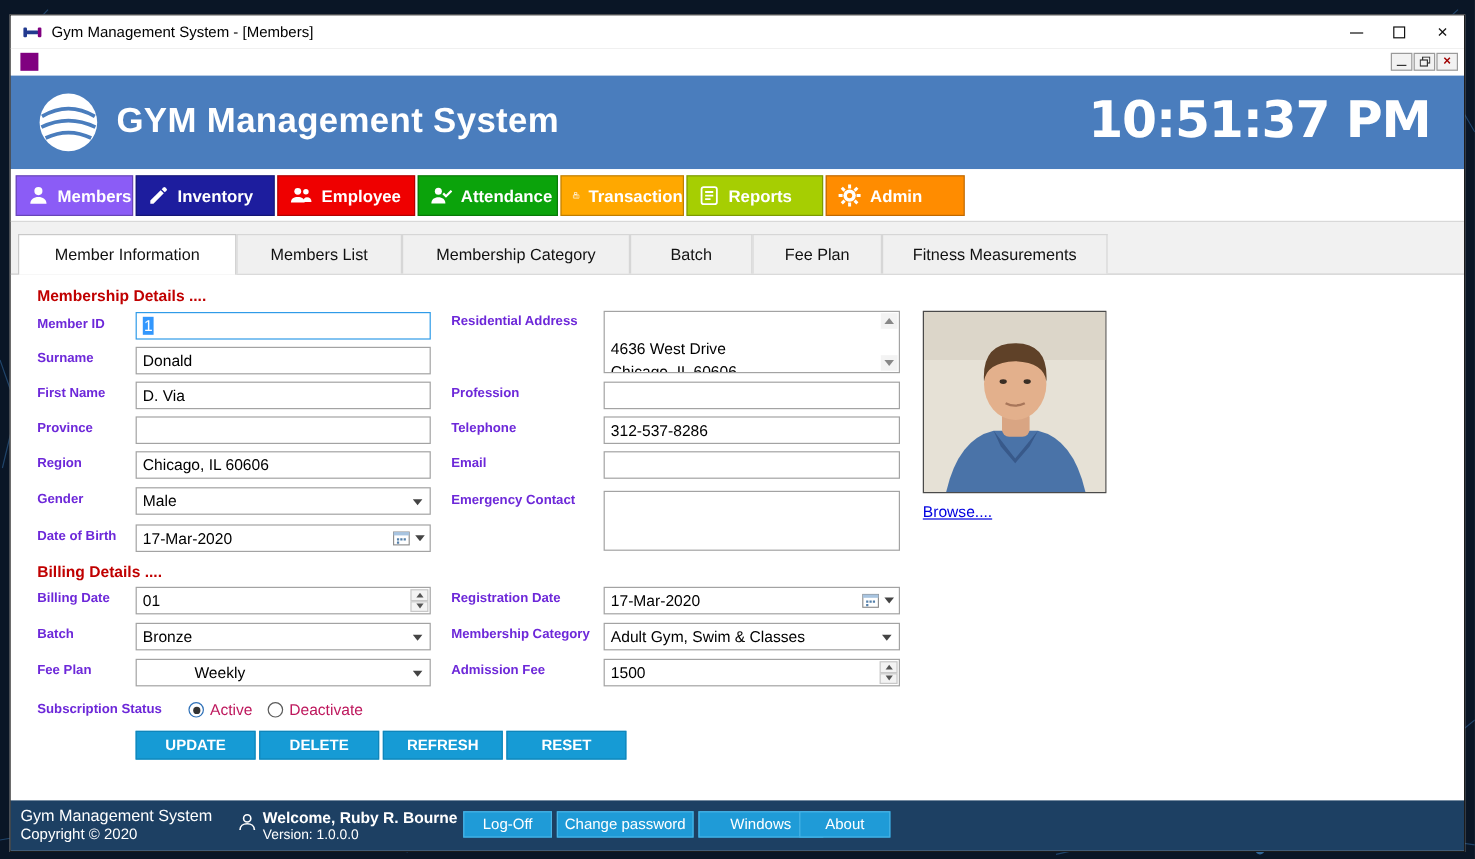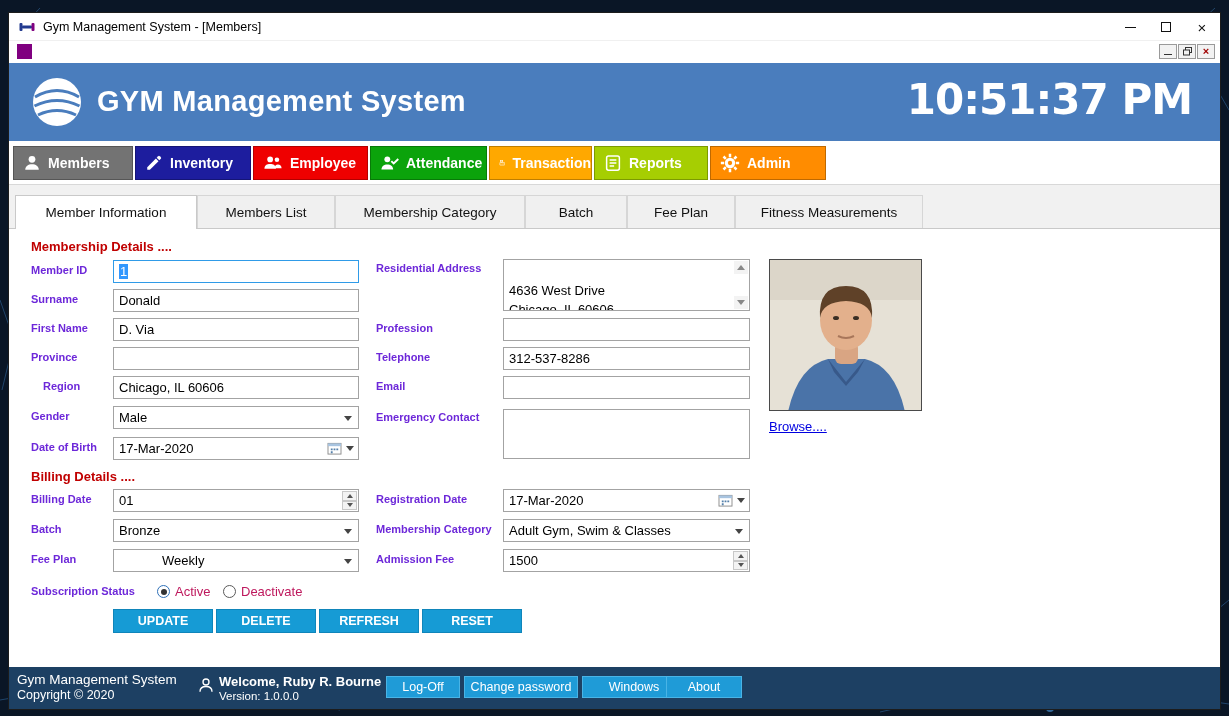--- a/index.html
+++ b/index.html
@@ -36,21 +36,21 @@
   .header-title { position:absolute; left:88px; top:22px; color:#fff; font-size:29px;
     font-weight:bold; letter-spacing:0.3px; }
   .clock { position:absolute; right:28px; top:12px; color:#fff; font-size:42px;
     font-weight:bold; font-family:"DejaVu Sans", sans-serif; letter-spacing:-1px; }
 
   
   .navbar { position:absolute; left:0; top:128px; right:0; height:44px; background:#fff;
     border-bottom:1px solid #d8d8d8; display:flex; align-items:center; padding-left:4px; gap:2px; }
   .nav-btn { height:34px; display:flex; align-items:center; gap:7px; padding-left:9px;
     color:#fff; font-weight:bold; font-size:14px; cursor:default; border:1px solid rgba(0,0,0,0.25); }
-  .nav-0 { background:#737373; width:120px; }
+  .nav-0 { background:#8b5cf6; width:98px; }
   .nav-1 { background:#1d1d9e; width:116px; }
   .nav-2 { background:#ef0000; width:115px; }
   .nav-3 { background:#0ba30b; width:117px; }
   .nav-4 { background:#ffa800; width:103px; }
   .nav-5 { background:#a6ce02; width:114px; }
   .nav-6 { background:#ff8c00; width:116px; }
 
   
   .tabstrip { position:absolute; left:0; top:172px; right:0; height:44px; background:#f1f1f1;
     border-bottom:1px solid #c9c9c9; display:flex; align-items:flex-end; padding-left:6px; }
@@ -268,21 +268,21 @@
   </div>
 
   <div class="content"></div>
 
   <div class="red-heading" style="left:22px; top:226px;">Membership Details ....</div>
 
   <div class="lbl" style="left:22px; top:251px;">Member ID</div>
   <div class="lbl" style="left:22px; top:280px;">Surname</div>
   <div class="lbl" style="left:22px; top:309px;">First Name</div>
   <div class="lbl" style="left:22px; top:338px;">Province</div>
-  <div class="lbl" style="left:22px; top:367px;margin-left:12px;">Region</div>
+  <div class="lbl" style="left:22px; top:367px;">Region</div>
   <div class="lbl" style="left:22px; top:397px;">Gender</div>
   <div class="lbl" style="left:22px; top:428px;">Date of Birth</div>
 
   <div class="tb focused" style="left:104px; top:247px; width:246px;"><span class="sel">1</span></div>
   <div class="tb" style="left:104px; top:276px; width:246px;">Donald</div>
   <div class="tb" style="left:104px; top:305px; width:246px;">D. Via</div>
   <div class="tb" style="left:104px; top:334px; width:246px;"></div>
   <div class="tb" style="left:104px; top:363px; width:246px;">Chicago, IL 60606</div>
   <div class="tb" style="left:104px; top:393px; width:246px;">
     <span>Male</span>

